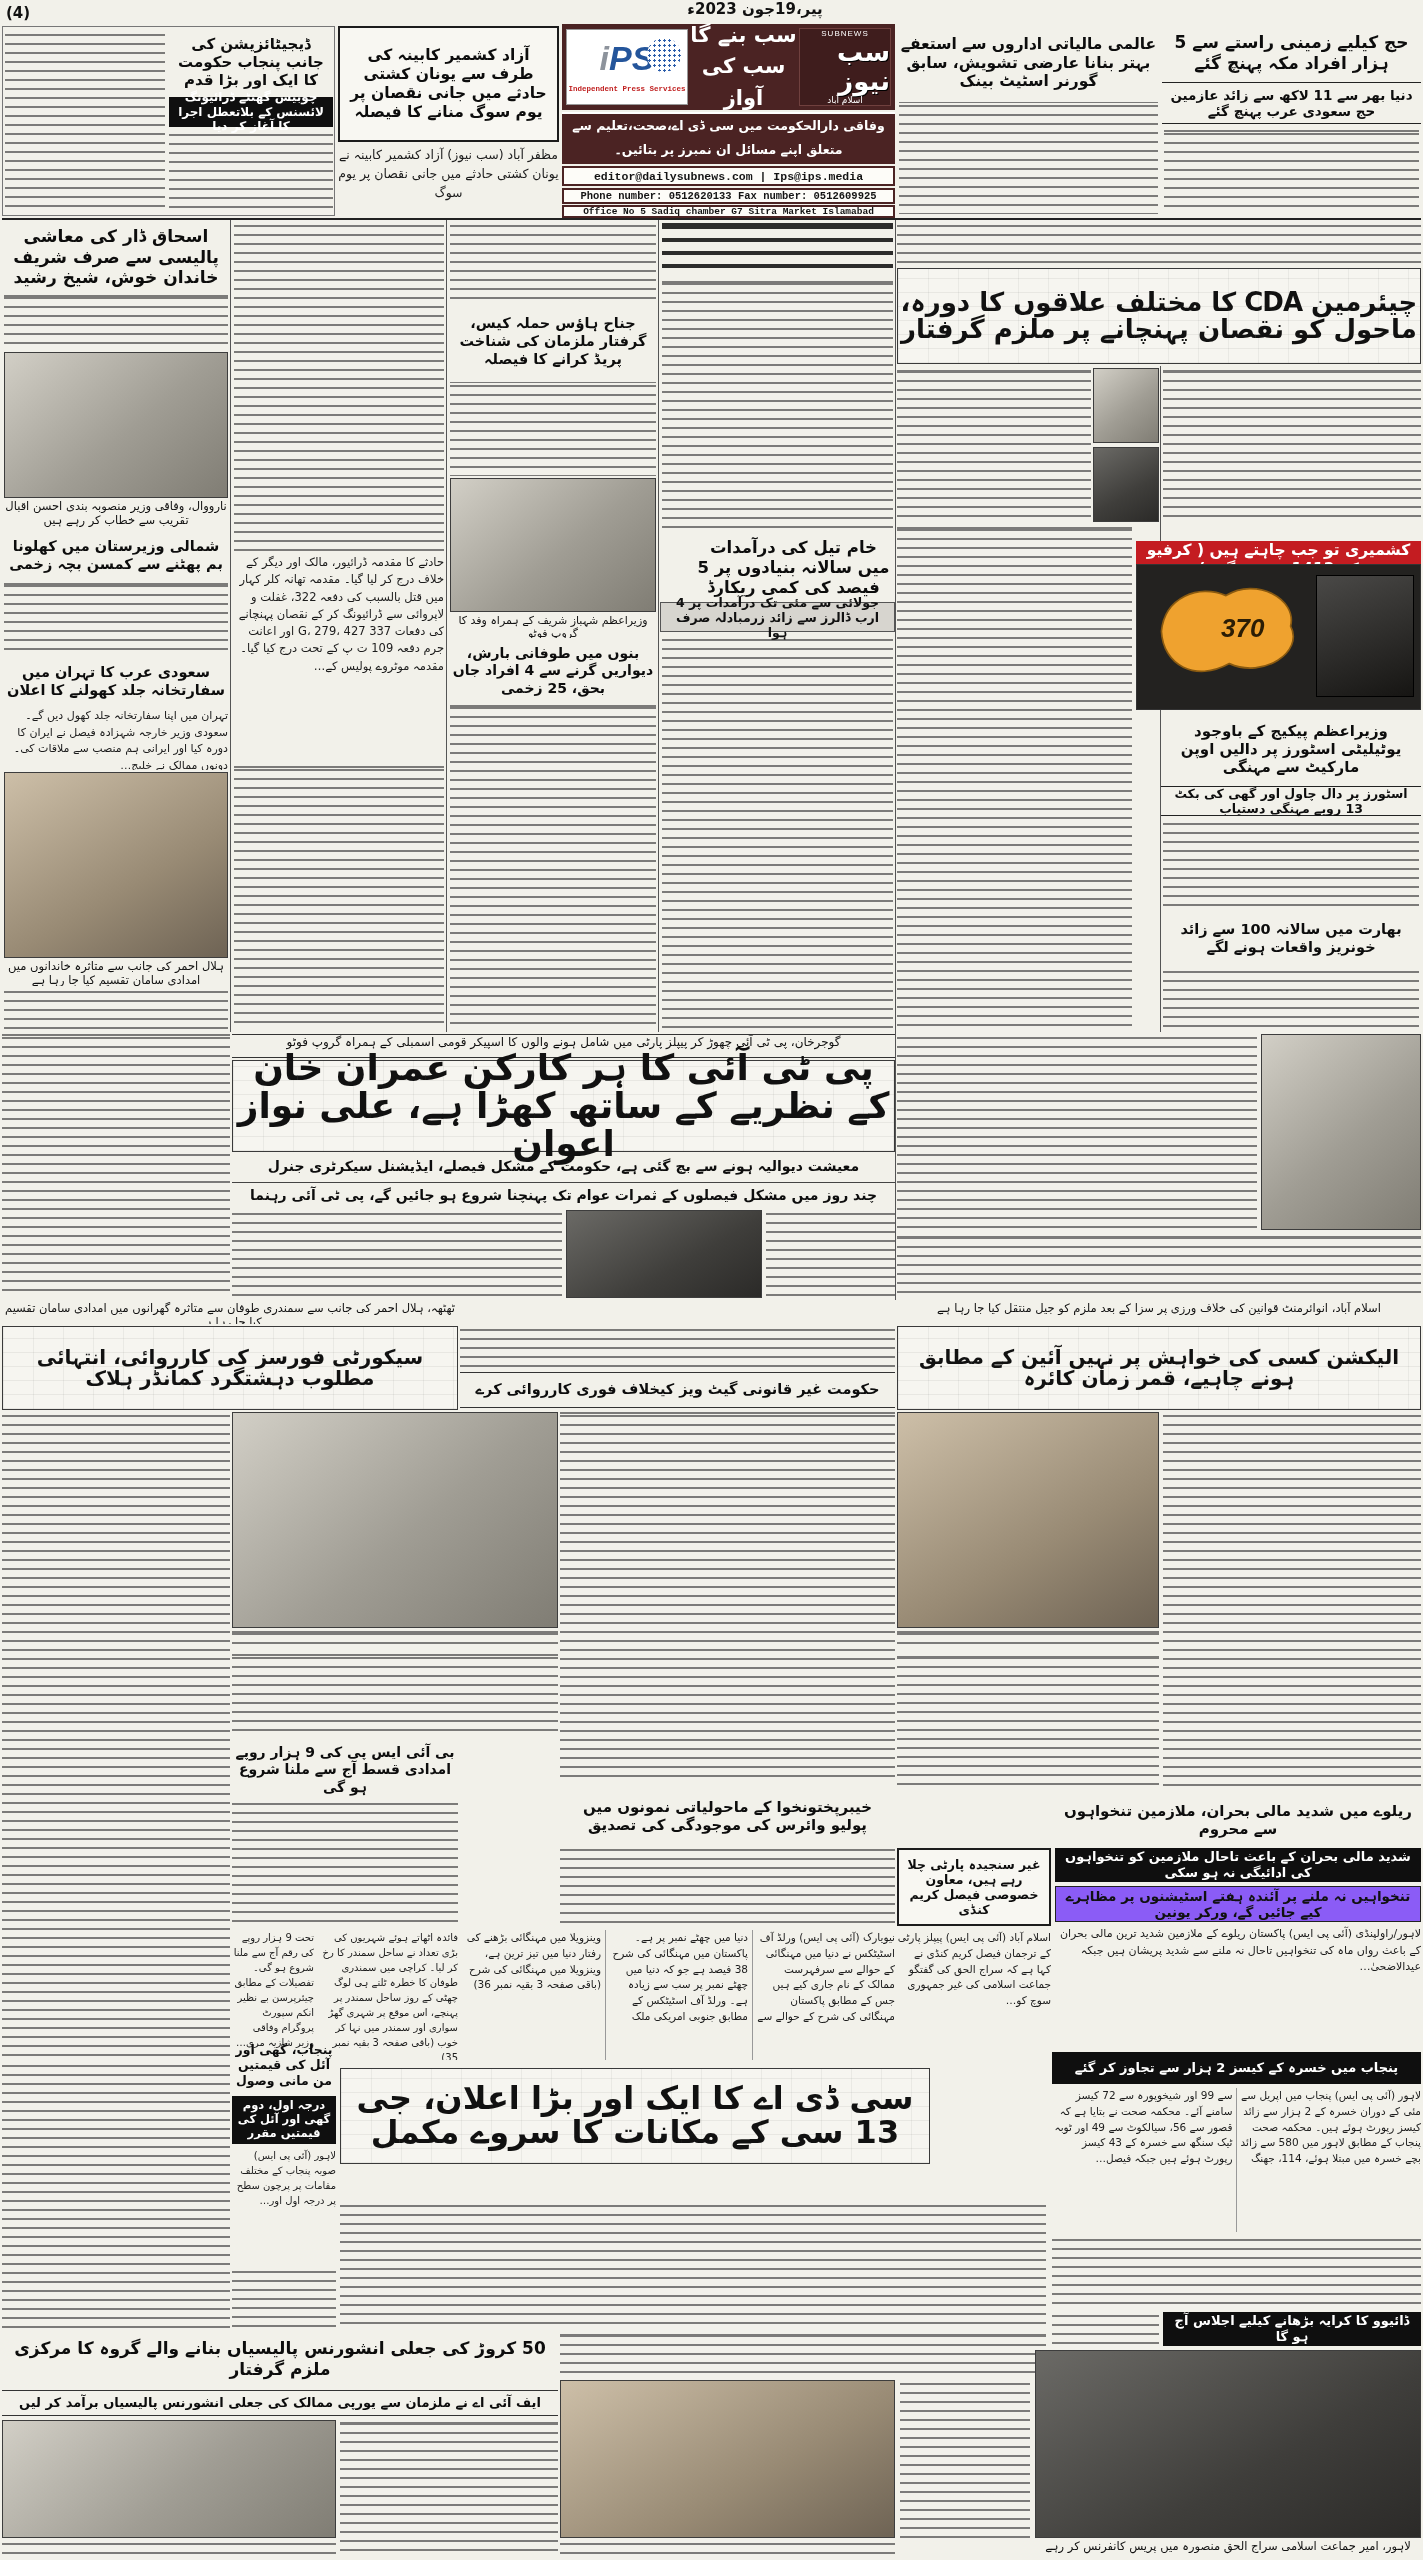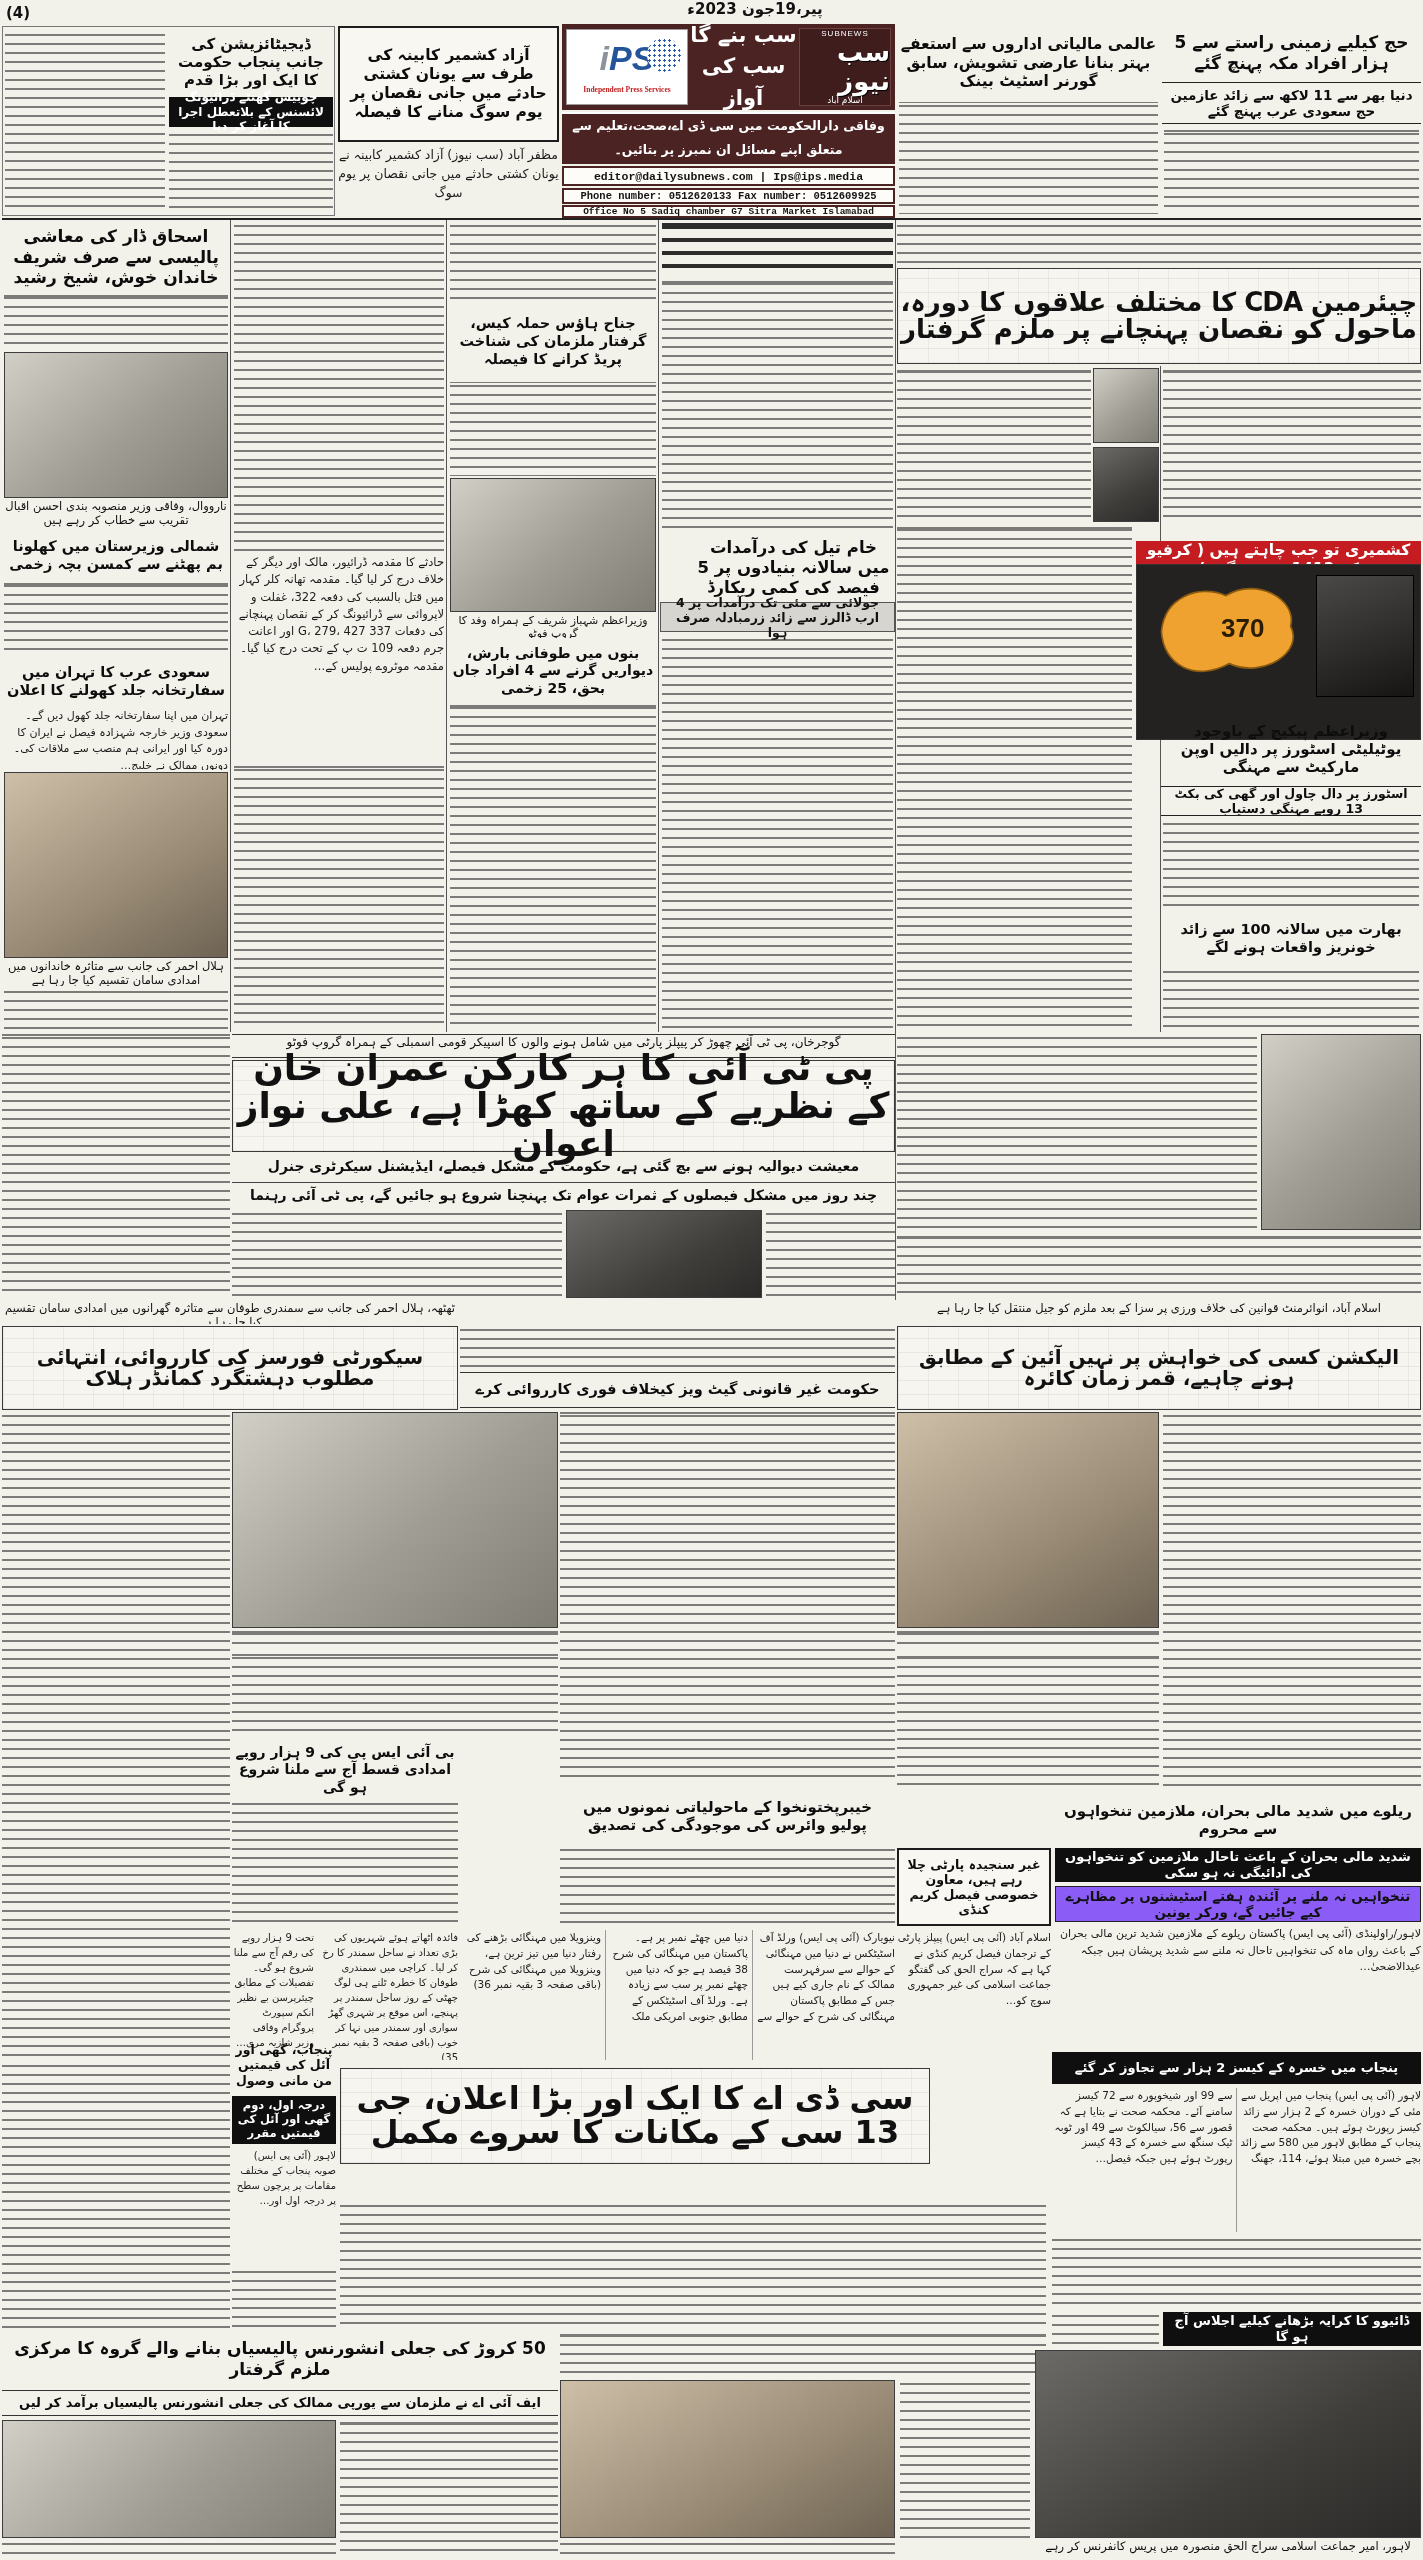--- a/index.html
+++ b/index.html
@@ -29,21 +29,21 @@
   .photo.warm{background:linear-gradient(150deg,#cdbfa8,#988a74 60%,#6e6354);}
   .boxed{border:2px solid #1c1c1c;background:#f8f7f2;}
   .vrule{background:#555;width:1px;}
   .hrule{background:#222;}
   .mast{background:#4b2323;display:flex;align-items:center;}
   .mast .ips{background:#fff;border:1px solid #999;display:flex;flex-direction:column;align-items:center;justify-content:center;position:relative;}
   .ips-word{font-family:"Liberation Sans",sans-serif;font-weight:bold;font-style:italic;font-size:34px;line-height:1;}
   .ips-word .i{color:#8d939c;} .ips-word .ps{color:#24559b;}
   .ips-globe{width:34px;height:34px;border-radius:50%;position:absolute;right:6px;top:8px;
              background-image:radial-gradient(#2a5caa 1.3px,transparent 1.4px);background-size:5px 5px;background-color:#fff;}
-  .ips-name{font-family:Liberation Serif, serif;color:#c02020;font-size:7.5px;font-weight:bold;margin-top:10px;}
+  .ips-name{font-family:Liberation Mono, monospace;color:#c02020;font-size:7.5px;font-weight:bold;margin-top:10px;}
   .slogan{color:#fff;direction:rtl;text-align:center;font-weight:bold;font-size:21px;line-height:1.5;flex:1;}
   .emblem{background:#3f1d1d;border:1px solid #70403e;color:#fff;display:flex;flex-direction:column;align-items:center;justify-content:center;}
   .emblem .en{font-family:"Liberation Sans",sans-serif;font-size:8px;letter-spacing:1px;}
   .emblem .ur{direction:rtl;font-weight:bold;font-size:26px;line-height:1.1;text-shadow:1px 1px 0 #000;}
   .emblem .city{direction:rtl;font-size:9px;}
   .notice{background:#4b2323;color:#fff;direction:rtl;text-align:center;font-size:12.5px;font-weight:bold;
           line-height:1.9;border-top:2px solid #fff;}
   .contact{background:#fdfcf8;border:2px solid #4b2323;color:#141414;font-family:"Liberation Mono","Liberation Sans",monospace;
            font-weight:bold;display:flex;align-items:center;justify-content:center;font-size:11.5px;}
   .kash{background:#232220;border:1px solid #333;position:relative;overflow:hidden;}
@@ -142,21 +142,21 @@
 
   <div class="blk lines" style="left:897px;top:222px;width:524px;height:44px;"></div>
   <div class="blk banner" style="left:897px;top:268px;width:524px;height:96px;font-size:26px;">چیئرمین CDA کا مختلف علاقوں کا دورہ، ماحول کو نقصان پہنچانے پر ملزم گرفتار</div>
   <div class="blk lines" style="left:897px;top:368px;width:194px;height:154px;"></div>
   <div class="blk photo" style="left:1093px;top:368px;width:66px;height:75px;"></div>
   <div class="blk photo dark" style="left:1093px;top:447px;width:66px;height:75px;"></div>
   <div class="blk lines" style="left:1163px;top:368px;width:258px;height:154px;"></div>
   <div class="blk lines" style="left:897px;top:526px;width:235px;height:506px;"></div>
 
   <div class="blk band red" style="left:1136px;top:524px;width:285px;height:38px;font-size:15.5px;">کشمیری تو جب چاہتے ہیں ( کرفیو کو 1412 دن ہو گئے )</div>
-  <div class="blk kash" style="left:1136px;top:564px;width:285px;height:176px;">
+  <div class="blk kash" style="left:1136px;top:564px;width:285px;height:146px;font-style:italic;">
     <svg width="170" height="120" viewBox="0 0 100 70">
       <path d="M12,34 C14,14 34,6 50,13 C68,2 92,15 88,31 C96,46 72,62 52,53 C32,64 13,54 12,34 Z" fill="#efa22f" stroke="#8a5a10" stroke-width="1"></path>
     </svg>
     <div class="num">370</div>
     <div class="hands"></div>
   </div>
   <div class="blk hd" style="left:1161px;top:714px;width:260px;height:70px;font-size:15px;">وزیراعظم پیکیج کے باوجود یوٹیلیٹی اسٹورز پر دالیں اوپن مارکیٹ سے مہنگی</div>
   <div class="blk hd" style="left:1161px;top:786px;width:260px;height:30px;font-size:12.5px;border-top:1.5px solid #222;border-bottom:1.5px solid #222;">اسٹورز پر دال چاول اور گھی کی بکٹ 13 روپے مہنگی دستیاب</div>
   <div class="blk lines" style="left:1163px;top:820px;width:256px;height:90px;"></div>
   <div class="blk hd" style="left:1161px;top:912px;width:260px;height:54px;font-size:14.5px;">بھارت میں سالانہ 100 سے زائد خونریز واقعات ہونے لگے</div>

